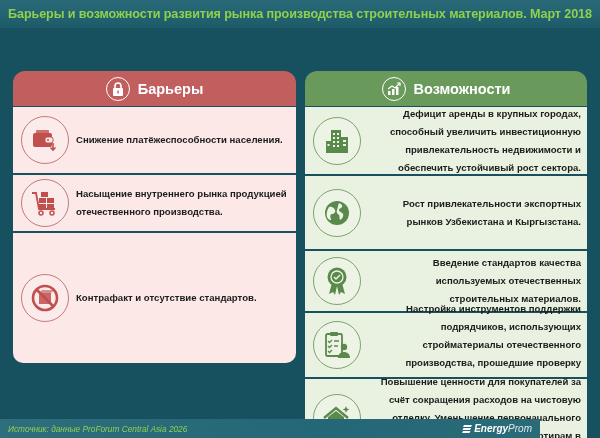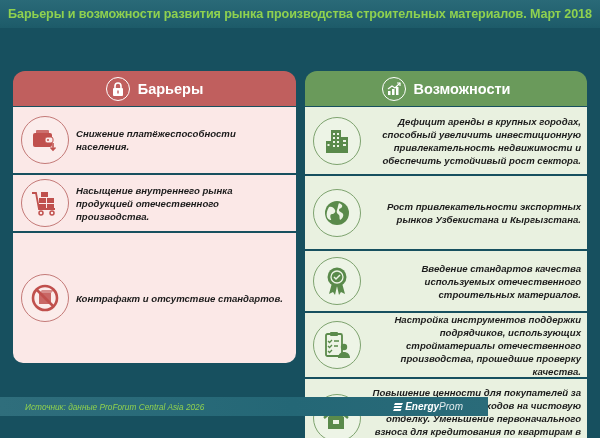--- a/index.html
+++ b/index.html
@@ -38,27 +38,27 @@
   .left .row { background: #fbe8e7; }
   .right .row { background: #e9f1e0; }
   .row:last-child { border-radius: 0 0 10px 10px; }
   .circle {
     flex: 0 0 48px; width: 48px; height: 48px; border-radius: 50%;
     display: flex; align-items: center; justify-content: center; margin-right: 7px;
   }
   .left .circle { border: 1.3px solid #c47a78; background: #fbeceb; }
   .right .circle { border: 1.3px solid #7ea36f; background: #edf4e6; }
   .row-text {
-    font-size: 9.6px; font-weight: bold; color: #1c1c1c; line-height: 13px; font-style: italic;
+    font-size: 9.6px; font-weight: bold; color: #1c1c1c; line-height: 18px;
   }
   .footer {
-    position: absolute; left: 0; top: 397px; width: 488px; height: 19px;
+    position: absolute; left: 0; top: 419px; width: 540px; height: 19px;
     background: linear-gradient(90deg, #2f6e7c 0%, #246776 60%, #2a6b79 100%);
     display: flex; align-items: center; justify-content: space-between;
-    padding: 0 25px;
+    padding: 0 8px;
   }
   .source { color: #8fd14f; font-style: italic; font-size: 8.3px; }
   .brand { display: flex; align-items: center; gap: 2px; color: #fff; font-style: italic; font-size: 10px; }
   .brand b { font-weight: bold; }
   .brand .thin { font-weight: normal; opacity: 0.85; }
 </style>
 </head>
 <body>
 
 <div class="title-bar">
@@ -166,21 +166,21 @@
     </div>
     <div class="row" style="height:60px">
       <div class="circle">
         <svg width="26" height="30" viewBox="0 0 26 30">
             <path d="M8 17l-3 11 4-2 2 3 2-9zM18 17l3 11-4-2-2 3-2-9z" fill="#5a8a4b"></path>
             <circle cx="13" cy="11" r="9.5" fill="#5a8a4b"></circle>
             <circle cx="13" cy="11" r="6" fill="none" stroke="#edf4e6" stroke-width="1.3"></circle>
             <path d="M10 11l2 2 4-4" stroke="#edf4e6" stroke-width="1.5" fill="none"></path>
           </svg>
       </div>
-      <div class="row-text">Введение стандартов качества используемых отечественного строительных материалов.</div>
+      <div class="row-text">Введение стандартов качества используемых отечественных строительных материалов.</div>
     </div>
     <div class="row" style="height:64px">
       <div class="circle">
         <svg width="28" height="30" viewBox="0 0 28 30">
             <rect x="3" y="4" width="16" height="22" rx="1.5" fill="none" stroke="#5a8a4b" stroke-width="1.8"></rect>
             <rect x="7" y="2" width="8" height="4" rx="1" fill="#5a8a4b"></rect>
             <path d="M5 11l1.5 1.5 2.5-2.5M5 16l1.5 1.5 2.5-2.5M5 21l1.5 1.5 2.5-2.5" stroke="#5a8a4b" stroke-width="1.3" fill="none"></path>
             <path d="M11 11h5M11 16h4" stroke="#5a8a4b" stroke-width="1.4"></path>
             <circle cx="21" cy="17" r="3.2" fill="#5a8a4b"></circle>
             <path d="M15 28c0-4 3-6 6-6s6 2 6 6z" fill="#5a8a4b"></path>

